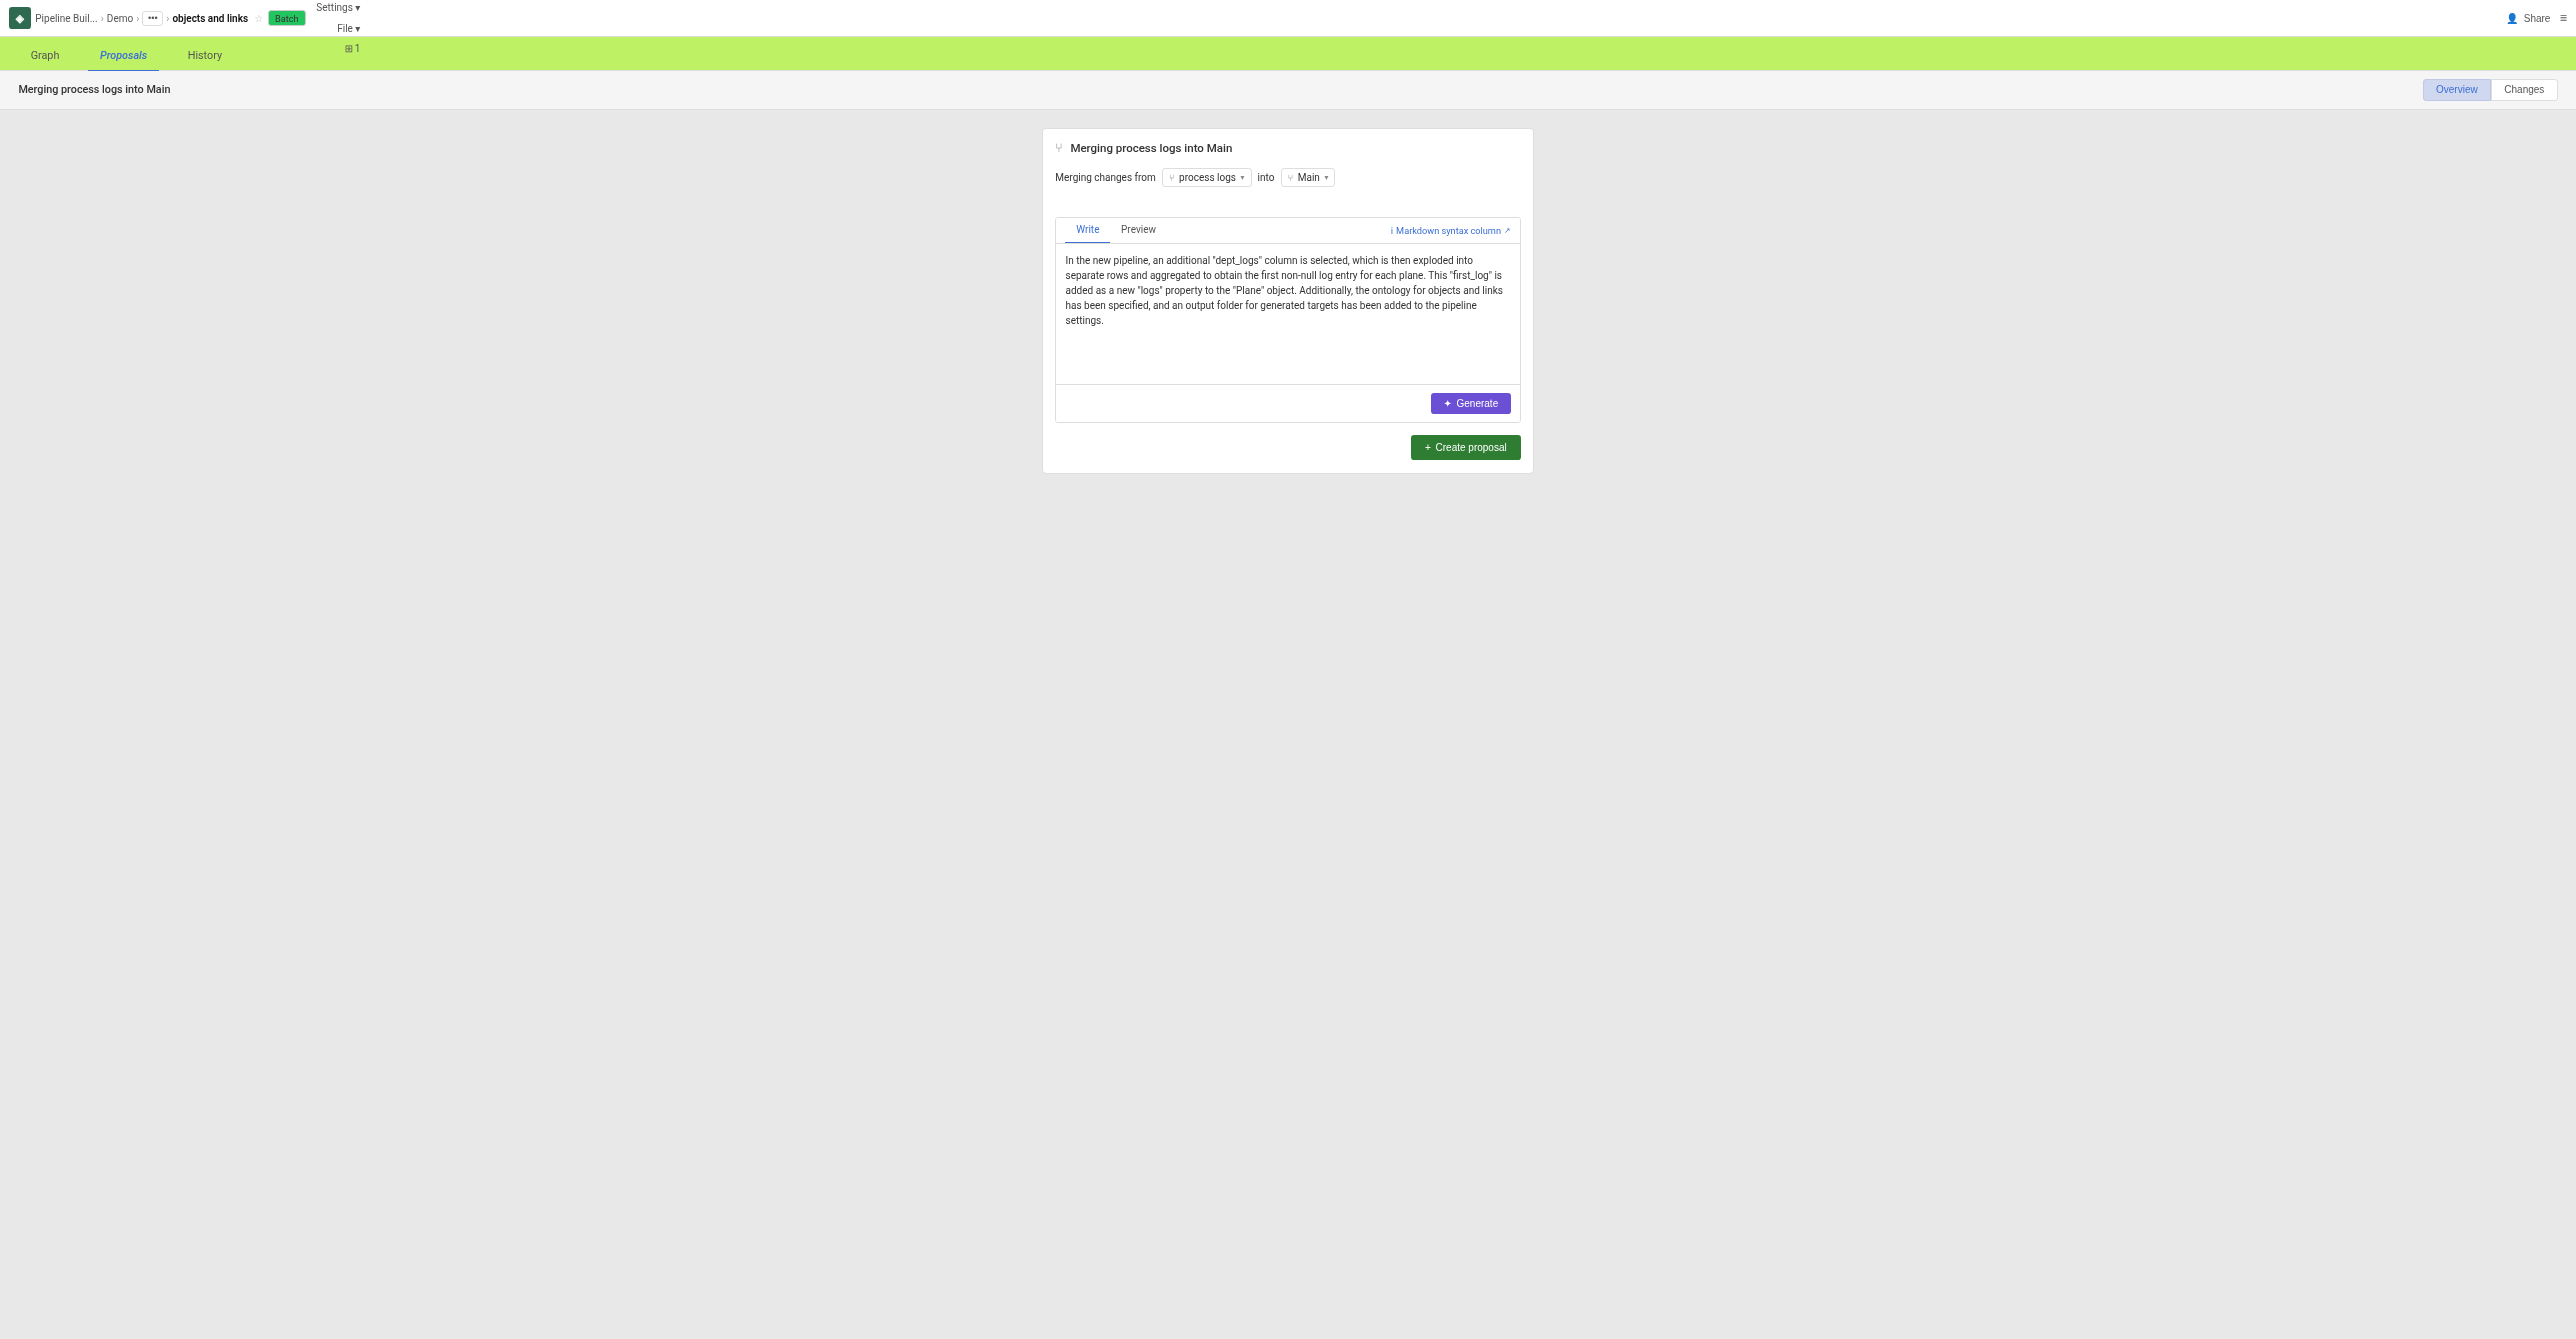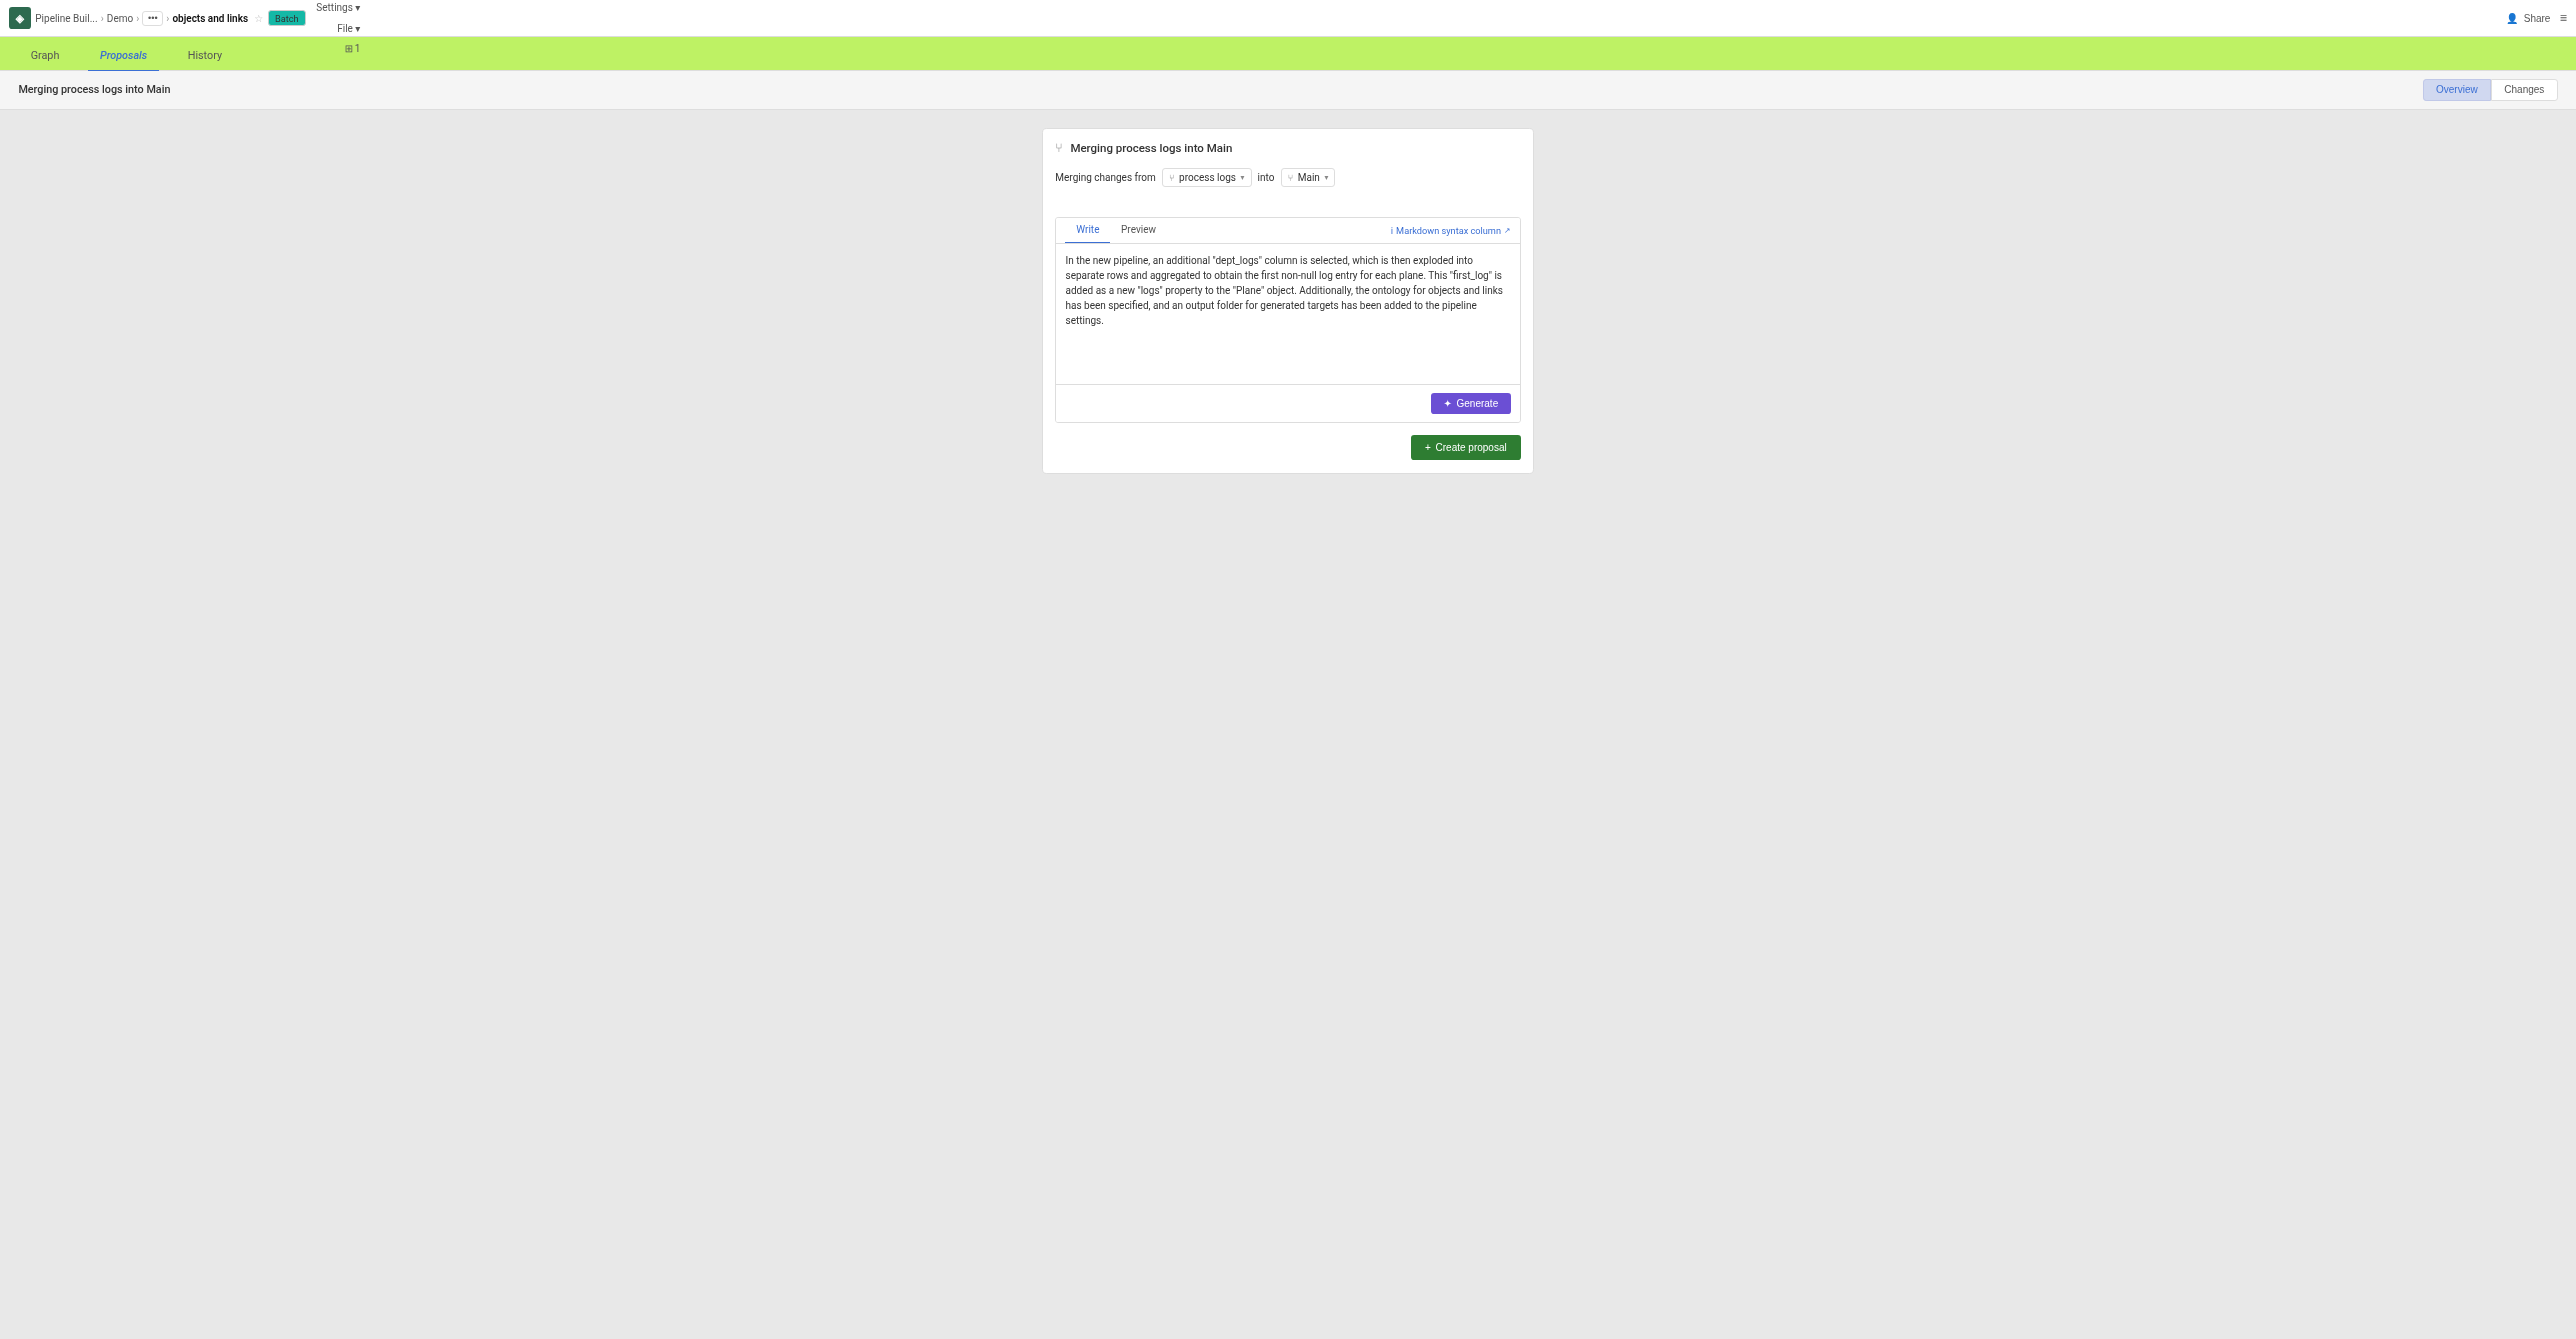--- a/index.html
+++ b/index.html
@@ -7,21 +7,21 @@
 
     
     .topbar { display: flex; align-items: center; background: #fff; border-bottom: 0.8px solid #ddd; height: 37px; padding: 0 9.2px; gap: 4.6px; }
     .app-logo { width: 21.5px; height: 21.5px; background: #2d6a4f; border-radius: 3.1px; display: flex; align-items: center; justify-content: center; color: white; font-weight: bold; font-size: 10.8px; flex-shrink: 0; }
     .breadcrumb { display: flex; align-items: center; gap: 3.1px; color: #555; font-size: 10px; }
     .breadcrumb-item { color: #555; }
     .breadcrumb-item.active { color: #111; font-weight: 600; }
     .breadcrumb-sep { color: #999; }
     .more-btn { background: none; border: 0.8px solid #ddd; border-radius: 3.1px; padding: 1.5px 4.6px; cursor: pointer; color: #555; font-size: 9.2px; }
     .star-icon { color: #bbb; margin-left: 3.1px; cursor: pointer; }
-    .batch-badge { background: #14b8a6; border: 0.8px solid #ccc; border-radius: 3.1px; padding: 1.5px 6.1px; font-size: 9.2px; color: #333; cursor: pointer; }
+    .batch-badge { background: #22c55e; border: 0.8px solid #ccc; border-radius: 3.1px; padding: 1.5px 6.1px; font-size: 9.2px; color: #333; cursor: pointer; }
     .topbar-file-menu { display: flex; align-items: flex-end; gap: 9.2px; margin-left: 6.1px; font-size: 10px; color: #555; flex-direction: column; }
     .topbar-file-menu span { cursor: pointer; display: flex; align-items: center; gap: 1.5px; }
     .topbar-right { margin-left: auto; display: flex; align-items: center; gap: 9.2px; }
     .share-btn { display: flex; align-items: center; gap: 4.6px; color: #555; font-size: 10px; cursor: pointer; background: none; border: none; }
     .panels-icon { color: #555; cursor: pointer; font-size: 12.3px; }
 
     
     .nav-tabs { display: flex; align-items: flex-end; background: #bef264; border-bottom: 0.8px solid #ddd; padding: 0 18.4px; height: 34px; gap: 16px; }
     .nav-tab { padding: 7.7px 12.3px; cursor: pointer; color: #555; font-size: 10.8px; border-bottom: 1.5px solid transparent; margin-bottom: -0.8px; text-decoration: none; }
     .nav-tab.active { color: #3b6fd4; border-bottom: 1.5px solid #3b6fd4; font-weight: 500; font-style: italic; }

